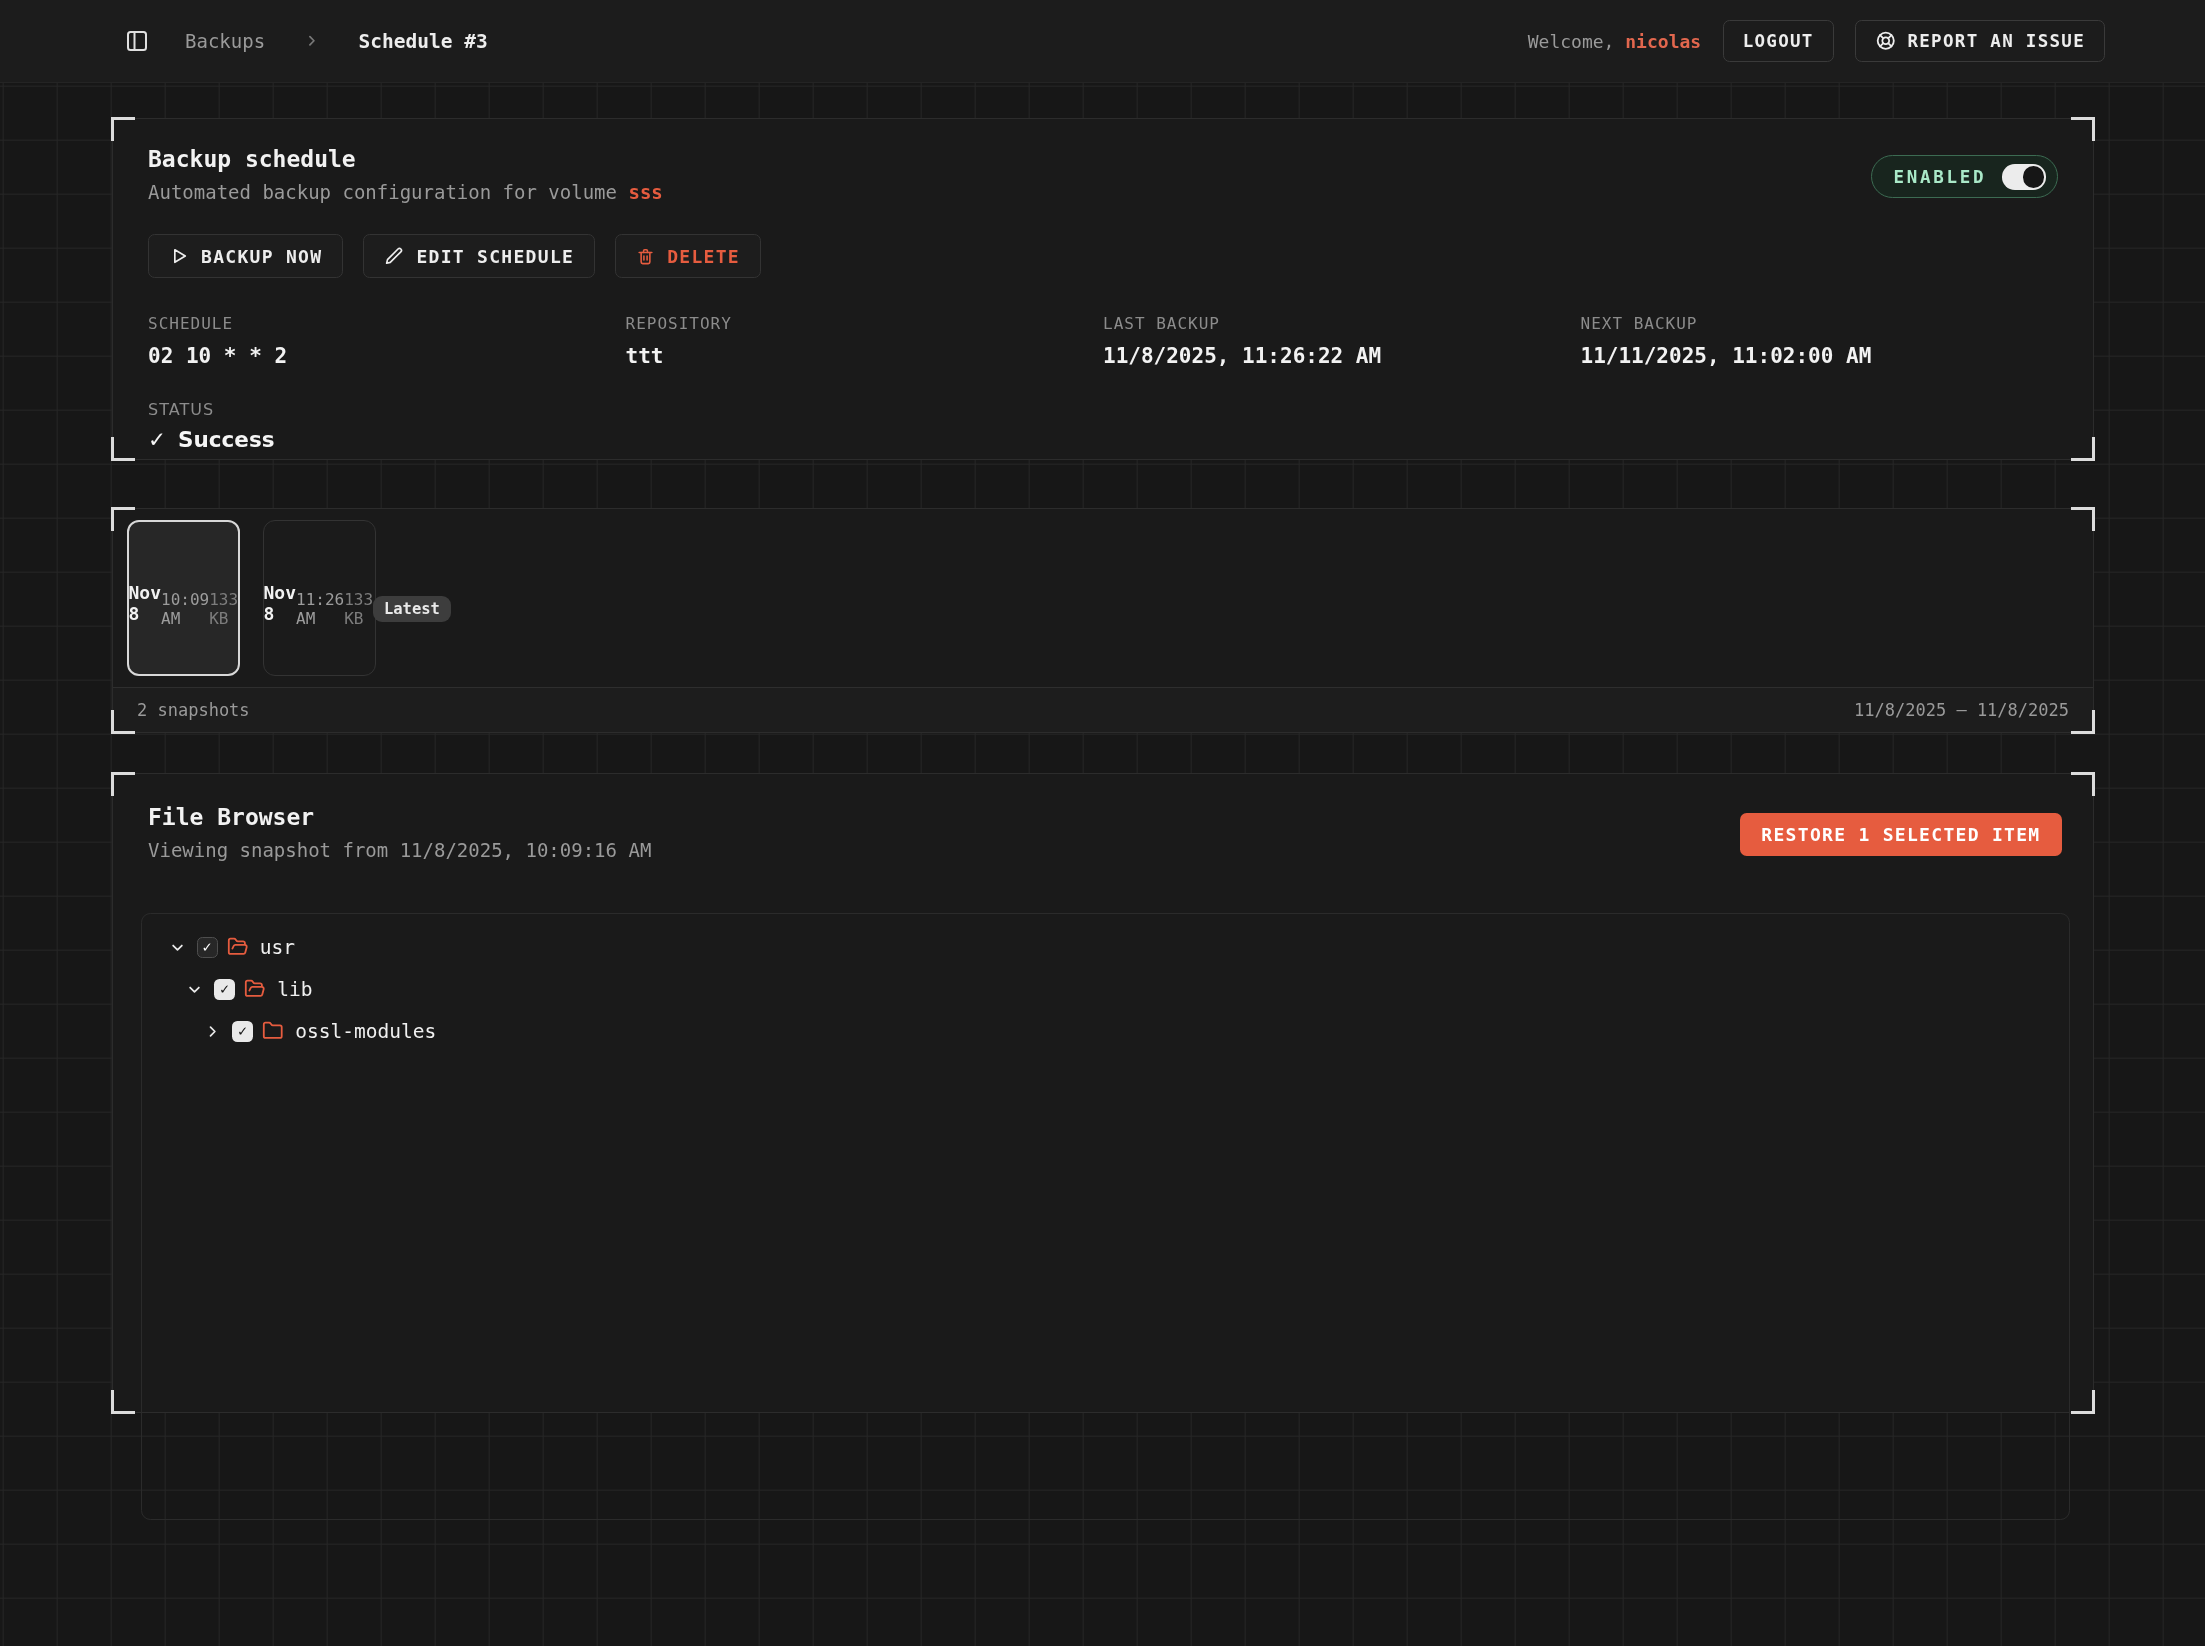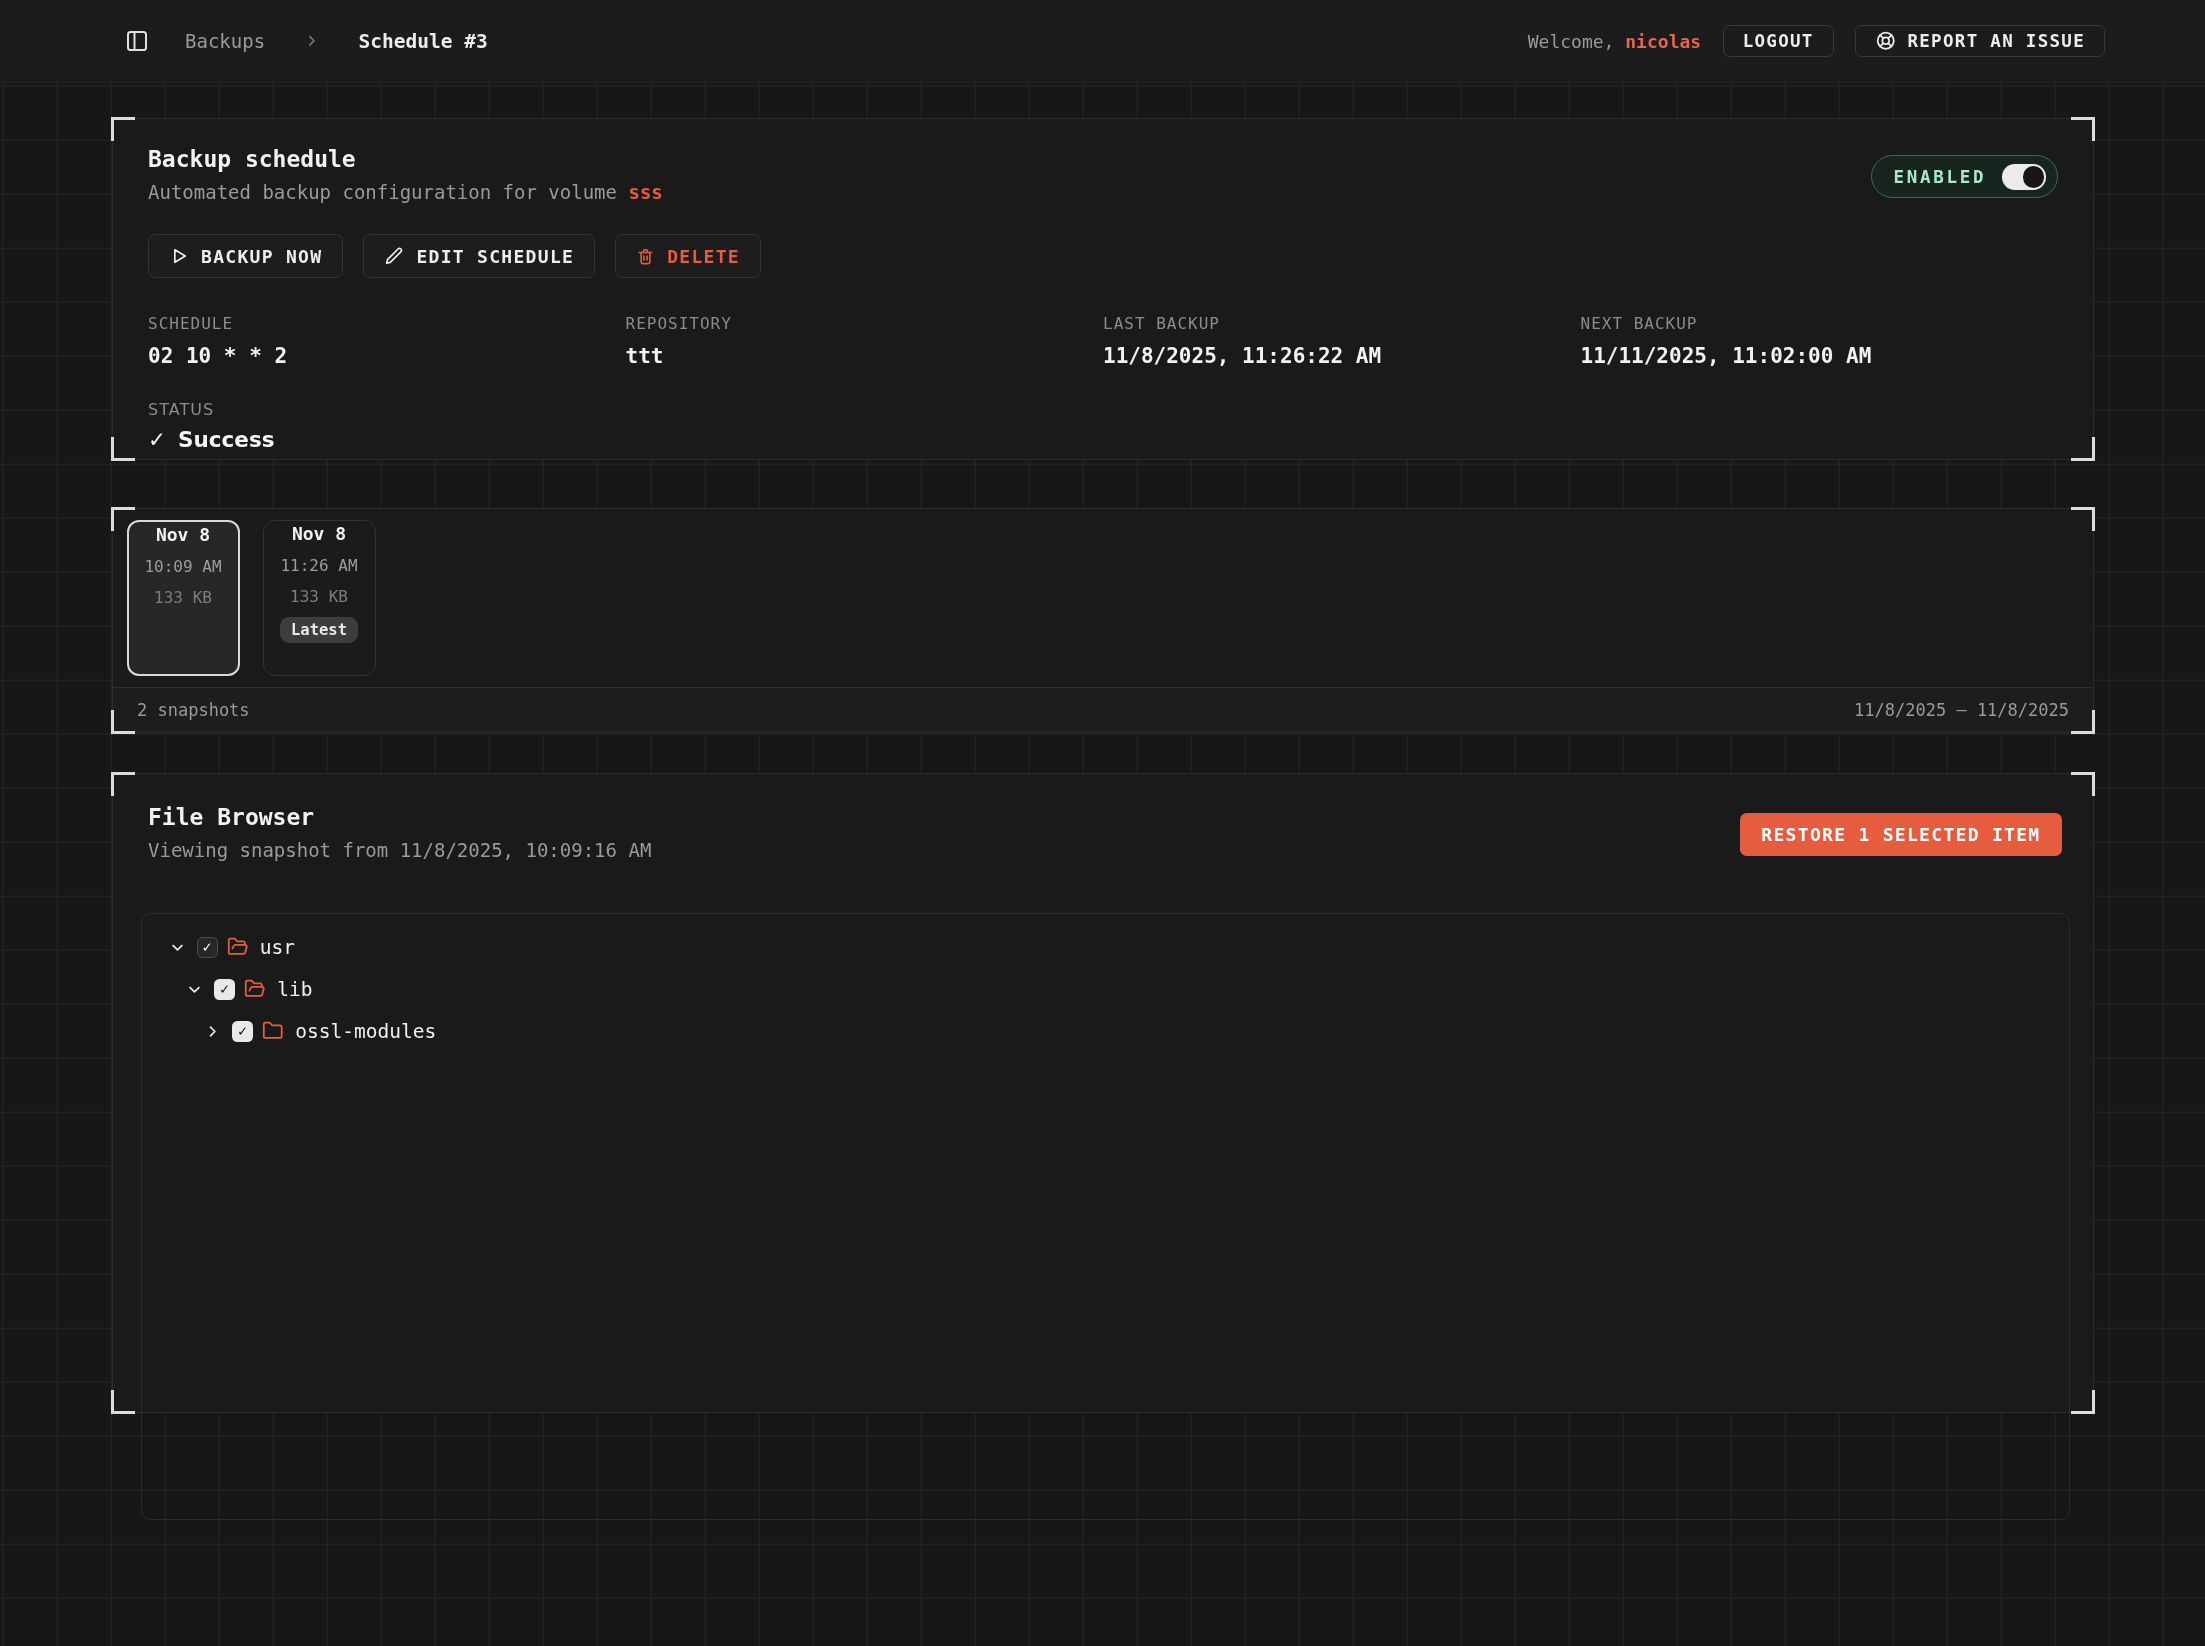--- a/index.html
+++ b/index.html
@@ -54,21 +54,21 @@
   .crumb-link{color:var(--muted);text-decoration:none;cursor:pointer;}
   .crumb-sep{color:#777;display:flex;align-items:center;}
   .crumb-current{color:var(--text);font-weight:bold;font-size:19.5px;}
   .header-right{margin-left:auto;display:flex;align-items:center;gap:21.5px;}
   .welcome{font-size:18px;color:var(--muted);}
   .welcome .username{color:var(--username-color);font-weight:bold;}
   .btn{
     display:inline-flex;align-items:center;gap:10.8px;
     background:transparent;border:1.3px solid #3a3a3a;border-radius:6.7px;
     color:var(--text);font-family:inherit;font-weight:bold;font-size:17.5px;
-    letter-spacing:1.3px;padding:0 19px;height:32px;cursor:pointer;white-space:nowrap;
+    letter-spacing:1.3px;padding:0 19px;height:42px;cursor:pointer;white-space:nowrap;
   }
   
   .panel{
     position:absolute;left:112px;width:1982px;
     background:var(--panel-bg);
     border:1.3px solid var(--panel-border);
   }
   .corner{position:absolute;width:24px;height:24px;pointer-events:none;z-index:4;}
   .corner.tl{top:-2px;left:-2px;border-top:3.4px solid var(--bracket);border-left:3.4px solid var(--bracket);}
   .corner.tr{top:-2px;right:-2px;border-top:3.4px solid var(--bracket);border-right:3.4px solid var(--bracket);}
@@ -103,21 +103,21 @@
   .status-block{margin-top:32px;font-family:"DejaVu Sans",sans-serif;}
   .status-label{font-size:16px;letter-spacing:1px;color:#8c8c8c;}
   .status-value{margin-top:8px;display:flex;align-items:center;gap:12px;font-size:21.5px;font-weight:bold;color:#f5f5f5;}
 
   
   .panel-snapshots{top:508px;height:225px;display:flex;flex-direction:column;}
   .cards-row{flex:1;display:flex;gap:23px;padding:10.8px 13.5px;}
   .snap-card{
     width:113px;height:156px;border-radius:12px;cursor:pointer;
     background:#1b1b1b;border:1.3px solid #333;
-    display:flex;flex-direction:column;align-items:center;padding-top:2px;
+    display:flex;flex-direction:row;align-items:center;padding-top:11px;
   }
   .snap-card.selected{background:#272727;border:2px solid var(--selected-card-border);}
   .snap-date{font-size:18px;font-weight:bold;color:#f2f2f2;}
   .snap-time{margin-top:12px;font-size:16px;color:#9c9c9c;}
   .snap-size{margin-top:12px;font-size:16px;color:#7d7d7d;}
   .snap-badge{
     margin-top:10.8px;background:#3d3d3d;color:#eaeaea;border-radius:9px;
     font-size:15.5px;font-weight:bold;padding:4px 10.8px;
   }
   .snap-footer{

